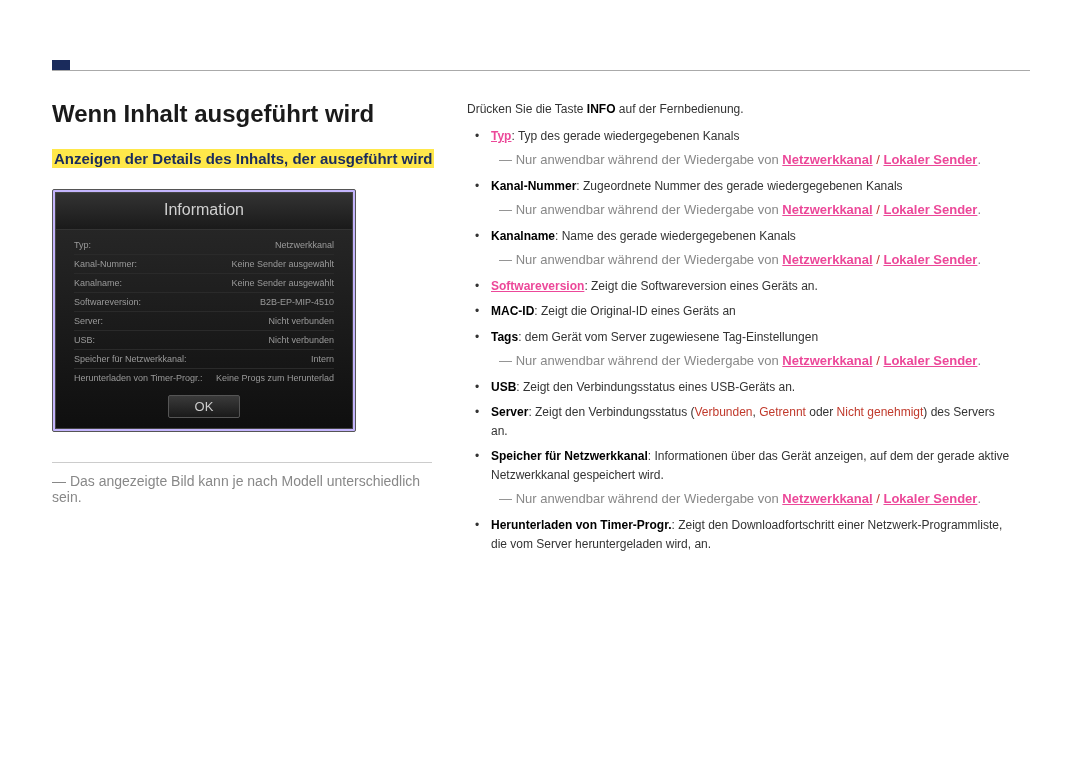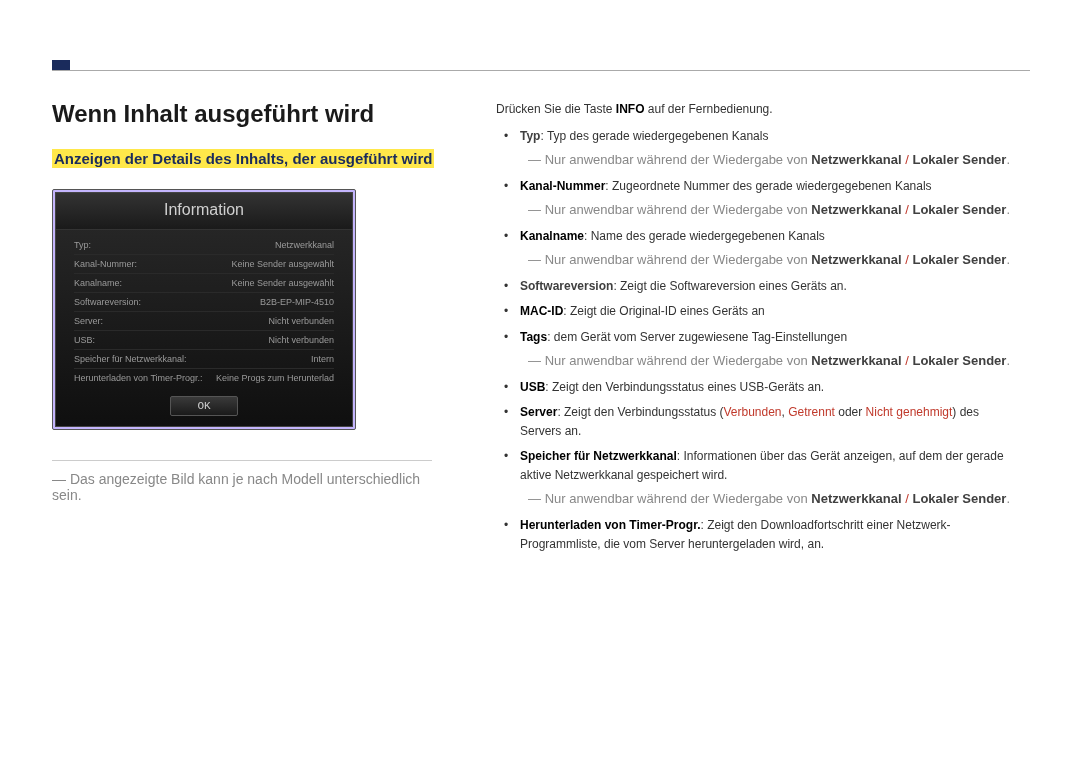--- a/index.html
+++ b/index.html
@@ -26,21 +26,21 @@
     right: 50px;
     height: 1px;
     background: #aaa;
   }
   .page {
     position: absolute;
     top: 100px;
     left: 52px;
     right: 68px;
     display: flex;
-    gap: 44px;
+    gap: 15px;
   }
   .left-col { width: 400px; flex-shrink: 0; }
   .right-col { flex: 1; font-size: 12px; color: #333; line-height: 1.6; }
   h1 {
     font-size: 24px;
     font-weight: 600;
     color: #1a1a1a;
     margin-bottom: 20px;
   }
   h2 {
@@ -83,25 +83,24 @@
   }
   .panel-row:last-of-type { border-bottom: none; }
   .panel-ok {
     text-align: center;
     padding: 6px 0 10px;
   }
   .ok-btn {
     display: inline-block;
     background: linear-gradient(#3a3a3a, #1a1a1a);
     color: #ccc;
-    font-size: 11px;
+    font-size: 13px;
     padding: 3px 26px;
     border: 1px solid #555;
     border-radius: 2px;
-    font-family: Liberation Mono, monospace;
   }
   .divider {
     border: none;
     border-top: 1px solid #ccc;
     margin: 30px 0 10px;
     width: 380px;
   }
   .footnote {
     font-size: 14px;
     color: #888;
@@ -119,21 +118,21 @@
   }
   .sub {
     margin-top: 4px;
     margin-left: 8px;
     color: #888;
     font-size: 13px;
   }
   .sub::before { content: "― "; color: #888; }
   .red { color: #c0392b; }
   .bold { font-weight: 700; color: #000; }
-  .redbold { color: #404040; font-weight: 600; }
+  .redbold { color: #ec4899; font-weight: 600; text-decoration: underline; }
   .sep { color: #c0392b; }
 </style>
 </head>
 <body>
 
 <div class="top-bar"></div>
 <div class="top-line"></div>
 
 <div class="page">
 

